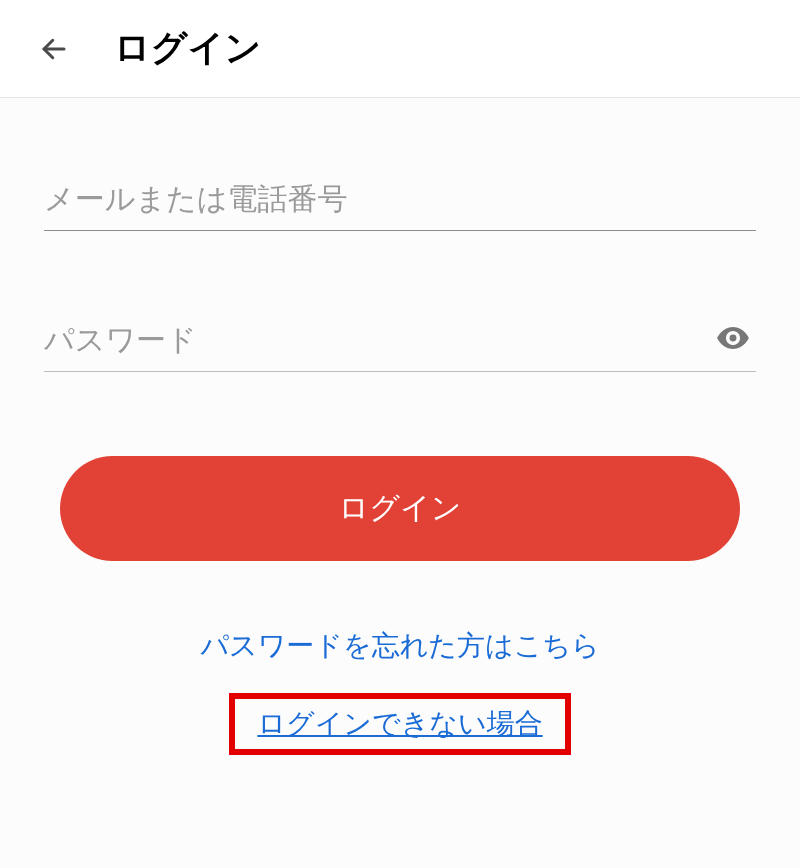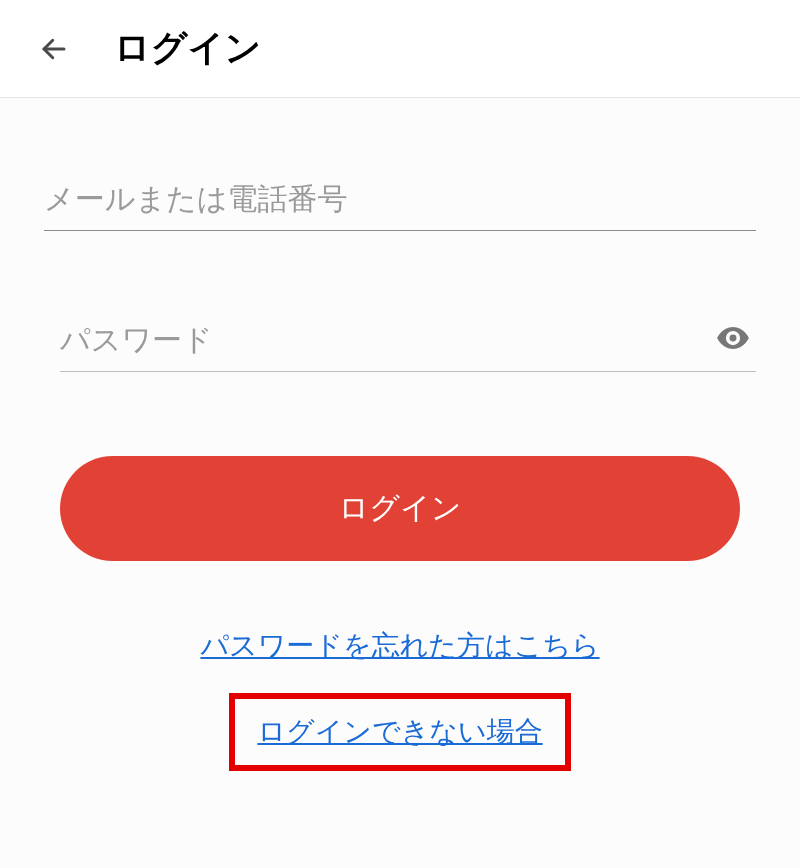--- a/index.html
+++ b/index.html
@@ -37,21 +37,20 @@
     }
     .content {
       padding: 0 44px;
     }
     .field-wrap {
       position: relative;
       margin-top: 74px;
     }
     .field-wrap.second {
       margin-top: 82px;
-      margin-left: 16px;
     }
     .text-input {
       width: 100%;
       border: none;
       border-bottom: 1.5px solid #8c8c8c;
       background: transparent;
       font-size: 30px;
       padding: 10px 0 14px 0;
       color: #6d28d9;
       outline: none;
@@ -83,27 +82,26 @@
       padding: 32px 0;
       cursor: pointer;
     }
     .links {
       text-align: center;
       margin-top: 66px;
     }
     .link {
       color: #1a6bd6;
       font-size: 28px;
-      text-decoration: underline;
       cursor: pointer;
     }
     .highlight-box {
       display: inline-block;
       border: 6px solid #e20000;
-      padding: 14px 22px;
+      padding: 6px 22px;
       margin-top: 28px;
     }
     .highlight-box .link {
       text-decoration: underline;
     }
   </style>
 </head>
 <body>
 
 <div class="header">

